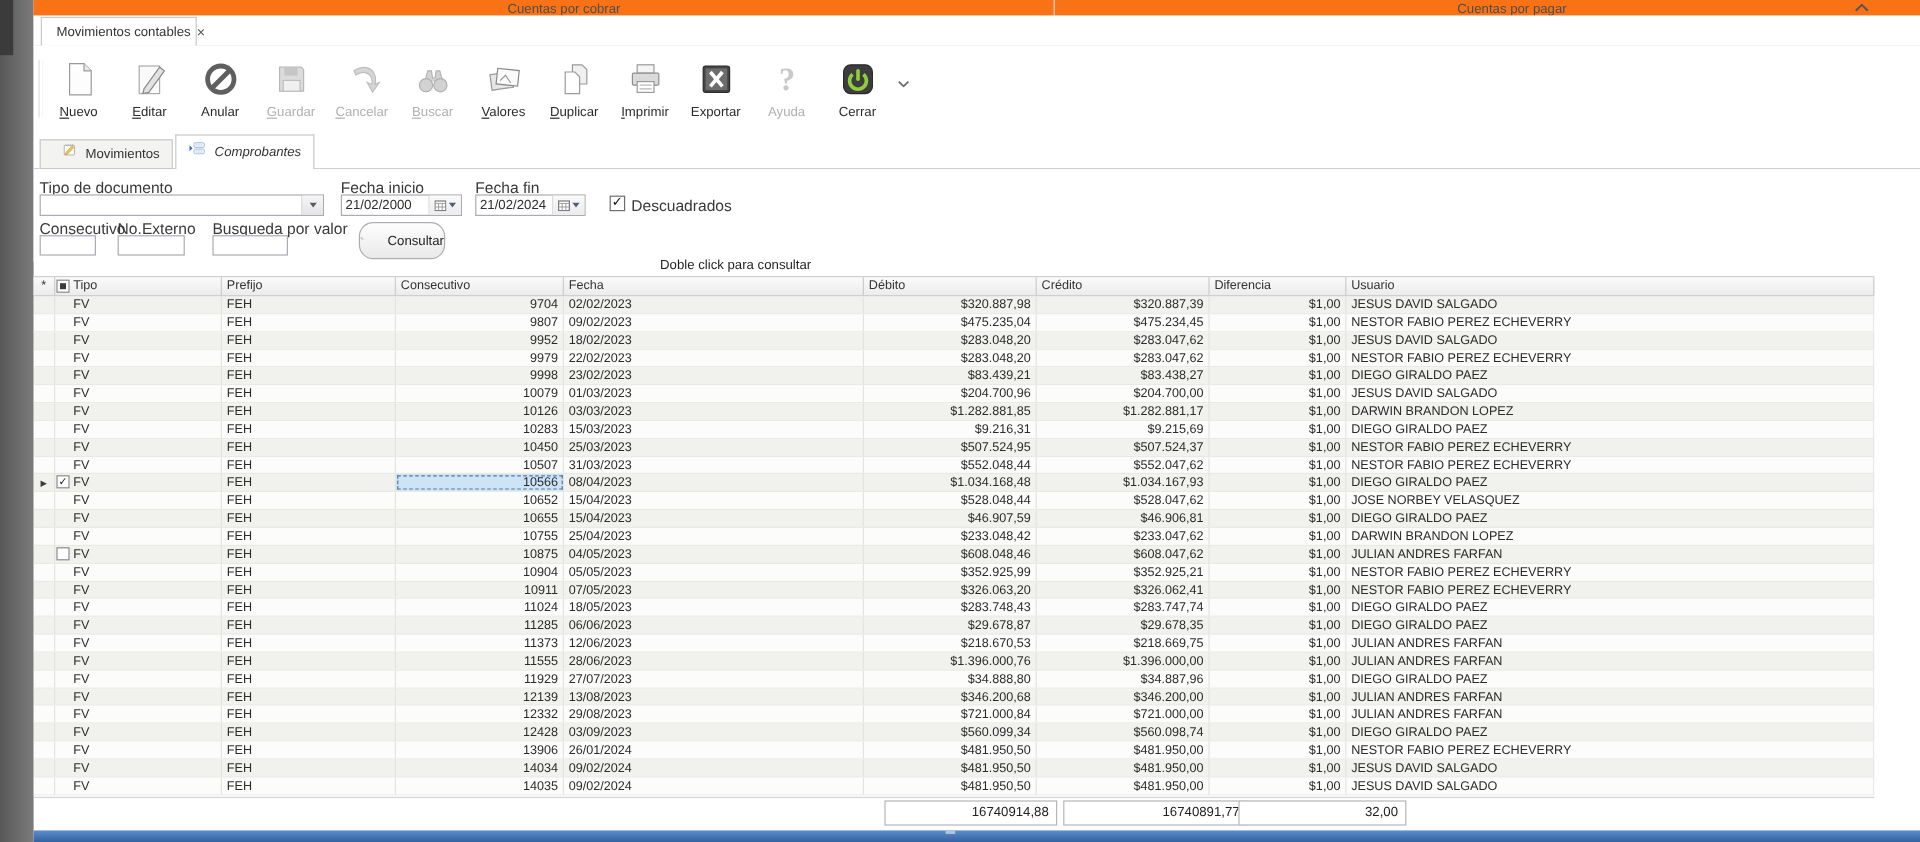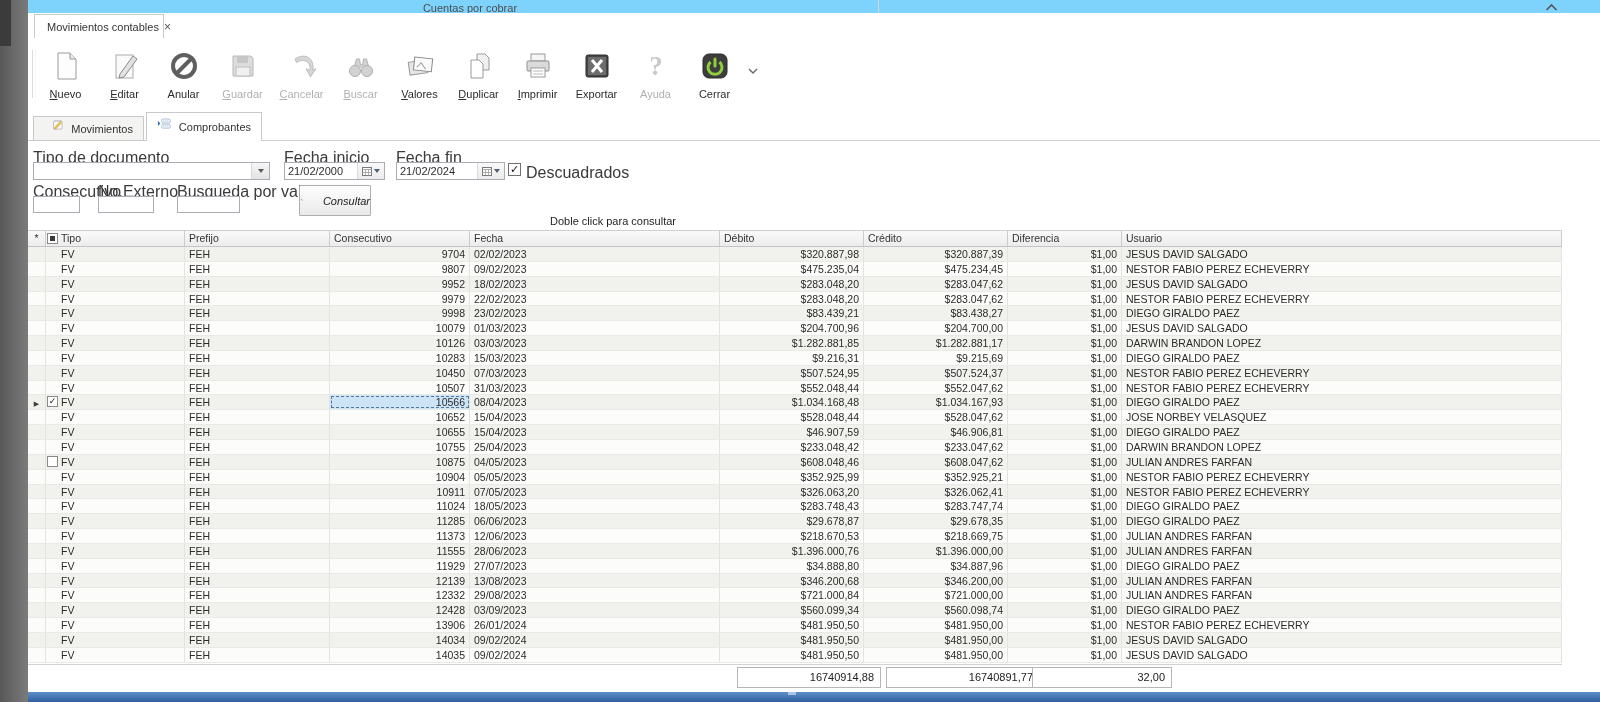--- a/index.html
+++ b/index.html
@@ -3,21 +3,21 @@
 <meta charset="utf-8">
 <style>
   html,body{margin:0;padding:0;}
   body{width:1600px;height:702px;position:relative;overflow:hidden;background:#fff;
        font-family:"Liberation Sans",sans-serif;font-size:11px;color:#2e2e2e;}
   
   .left-strip{position:absolute;left:0;top:0;width:28px;height:702px;
       background:linear-gradient(to right,#585858,#7b7b7b);}
   .left-strip-top{position:absolute;left:0;top:0;width:11px;height:46px;background:#3b3b3b;}
   
-  .topbar{position:absolute;left:28px;top:0;width:1572px;height:13px;background:#7dd3fc;
+  .topbar{position:absolute;left:28px;top:0;width:1572px;height:13px;background:#f97316;
       border-bottom:1px solid #e2e2e2;}
   .topbar-label{position:absolute;top:0;height:13px;line-height:16px;font-size:11px;color:#4d4d4d;
       text-align:center;overflow:hidden;}
   .topbar-div{position:absolute;left:850px;top:0;width:1px;height:13px;background:#d4d4d4;}
   .chev-up{position:absolute;left:1545px;top:2px;width:13px;height:9px;}
   
   .tabbar{position:absolute;left:28px;top:13px;width:1572px;height:25px;background:#fff;
       border-bottom:1px solid #d2d2d2;}
   .doc-tab{position:absolute;left:6px;top:1px;width:130px;height:24px;background:#fff;
       border:1px solid #c9c9c9;border-bottom:none;box-sizing:border-box;display:flex;
@@ -37,40 +37,40 @@
   .tbtn.disabled .lbl{color:#b0b0b0;}
   .tb-chev{align-self:center;margin-left:4px;margin-top:-8px;}
   
   .viewtabs{position:absolute;left:28px;top:112px;width:1572px;height:29px;background:#fff;}
   .viewtabs .baseline{position:absolute;left:0;top:28px;width:100%;height:1px;background:#cfcfcf;}
   .vtab{position:absolute;box-sizing:border-box;display:flex;align-items:center;gap:7px;
       padding:0 10px;font-size:11px;color:#333;}
   .vtab.inactive{left:5px;top:4px;height:25px;width:111px;background:#f3f3f1;
       border:1px solid #c9c9c9;padding-left:18px;}
   .vtab.active{left:118px;top:0;height:29px;width:116px;background:#fff;
-      border:1px solid #c9c9c9;border-bottom:none;z-index:2;}
+      border:1px solid #c9c9c9;border-bottom:none;z-index:2;font-style:italic;}
   
   .filters{position:absolute;left:28px;top:141px;width:1572px;height:77px;background:#fff;}
-  .flabel{position:absolute;font-size:16px;color:#3a3a3a;white-space:nowrap;}
+  .flabel{position:absolute;font-size:13px;color:#3a3a3a;white-space:nowrap;}
   .fld{position:absolute;box-sizing:border-box;border:1px solid #a9acb2;background:#fff;
       display:flex;align-items:stretch;font-size:11px;}
   .fld .txt{flex:1;padding:2px 3px 0 3px;overflow:hidden;white-space:nowrap;}
   .fld input{border:none;outline:none;width:100%;font:11px "Liberation Sans",sans-serif;padding:1px 3px;background:transparent;}
   .drop-btn{width:17px;border-left:1px solid #d6d6d6;background:linear-gradient(#f6f6f6,#e4e4e4);
       display:flex;align-items:center;justify-content:center;}
   .dt-btn{width:26px;border-left:1px solid #dcdcdc;background:linear-gradient(#f9f9f9,#ececec);
       display:flex;align-items:center;justify-content:center;gap:2px;}
   .tri{width:0;height:0;border-left:3.5px solid transparent;border-right:3.5px solid transparent;
       border-top:4px solid #51607a;}
   .combo .tri{border-top-color:#5a5a5a;}
   .chkbox{position:absolute;width:13px;height:13px;border:1px solid #6f6f6f;background:#fff;
       box-sizing:border-box;font-size:11px;line-height:11px;text-align:center;color:#111;}
   .btn-consultar{position:absolute;left:271px;top:44px;width:72px;height:31px;box-sizing:border-box;
-      border:1px solid #aeaeae;border-radius:1px;background:linear-gradient(#fefefe,#e9e9e9);
-      display:flex;align-items:center;justify-content:center;gap:20px;font-size:11px;color:#222;font-style:italic;}
+      border:1px solid #aeaeae;border-radius:12px;background:linear-gradient(#fefefe,#e9e9e9);
+      display:flex;align-items:center;justify-content:center;gap:20px;font-size:11px;color:#222;}
   .hint{position:absolute;left:428px;top:215px;width:370px;text-align:center;font-size:11px;color:#1f1f1f;}
   
   .thead{position:absolute;left:28px;top:230px;width:1534px;height:17px;display:flex;
       background:linear-gradient(#fafafa,#ececec);border-top:1px solid #cfcfcf;
       border-bottom:1px solid #c4c4c4;box-sizing:border-box;font-size:10.5px;color:#333;}
   .tbody{position:absolute;left:28px;top:247px;width:1534px;height:416px;overflow:hidden;}
   .trow{display:flex;height:14.857px;box-sizing:border-box;border-bottom:1px solid #e9e9e6;
       font-size:10.5px;color:#2b2b2b;}
   .trow:nth-child(odd){background:#f1f1ee;}
   .trow:nth-child(even){background:#fcfcfb;}
@@ -104,20 +104,21 @@
 </style>
 </head>
 <body>
 
 <div class="left-strip"></div>
 <div class="left-strip-top"></div>
 
 <div class="topbar">
   <div class="topbar-label" style="left:122px;width:640px;">Cuentas por cobrar</div>
   <div class="topbar-div"></div>
+  <div class="topbar-label" style="left:912px;width:640px;">Cuentas por pagar</div>
 </div>
 <span class="chev-up">
   <svg viewBox="0 0 13 9">
       <path d="M1.5 7L6.5 2l5 5" fill="none" stroke="#555" stroke-width="1.6"></path>
     </svg>
 </span>
 
 <div class="tabbar">
   <div class="doc-tab">
     <span style="width:11px;height:11px;display:block;">
@@ -275,21 +276,21 @@
     <span class="dt-btn">
       <svg viewBox="0 0 10 10" style="width:10px;height:10px;">
           <rect x="0.5" y="1.5" width="9" height="8" fill="#fff" stroke="#7a7a7a"></rect>
           <path d="M0.5 3.5h9M3.5 3.5v6M6.5 3.5v6M0.5 6.5h9" stroke="#9a9a9a" stroke-width="0.8"></path>
         </svg>
       <span class="tri"></span>
     </span>
   </div>
 
   <span class="flabel" style="left:368px;top:8px;">Fecha fin</span>
-  <div class="fld" style="left:368px;top:21px;width:109px;height:18px;">
+  <div class="fld" style="left:368px;top:21px;width:92px;height:18px;">
     <span class="txt">21/02/2024</span>
     <span class="dt-btn">
       <svg viewBox="0 0 10 10" style="width:10px;height:10px;">
           <rect x="0.5" y="1.5" width="9" height="8" fill="#fff" stroke="#7a7a7a"></rect>
           <path d="M0.5 3.5h9M3.5 3.5v6M6.5 3.5v6M0.5 6.5h9" stroke="#9a9a9a" stroke-width="0.8"></path>
         </svg>
       <span class="tri"></span>
     </span>
   </div>
 
@@ -423,21 +424,21 @@
       <div class="cell c-deb">$9.216,31</div>
       <div class="cell c-cred">$9.215,69</div>
       <div class="cell c-dif">$1,00</div>
       <div class="cell c-usr">DIEGO GIRALDO PAEZ</div>
     </div>
     <div class="trow">
       <div class="cell c-ind"></div>
       <div class="cell c-tipo"><span>FV</span></div>
       <div class="cell c-pref">FEH</div>
       <div class="cell c-cons">10450</div>
-      <div class="cell c-fecha">07/03/2023</div>
+      <div class="cell c-fecha">25/03/2023</div>
       <div class="cell c-deb">$507.524,95</div>
       <div class="cell c-cred">$507.524,37</div>
       <div class="cell c-dif">$1,00</div>
       <div class="cell c-usr">NESTOR FABIO PEREZ ECHEVERRY</div>
     </div>
     <div class="trow">
       <div class="cell c-ind"></div>
       <div class="cell c-tipo"><span>FV</span></div>
       <div class="cell c-pref">FEH</div>
       <div class="cell c-cons">10507</div>

